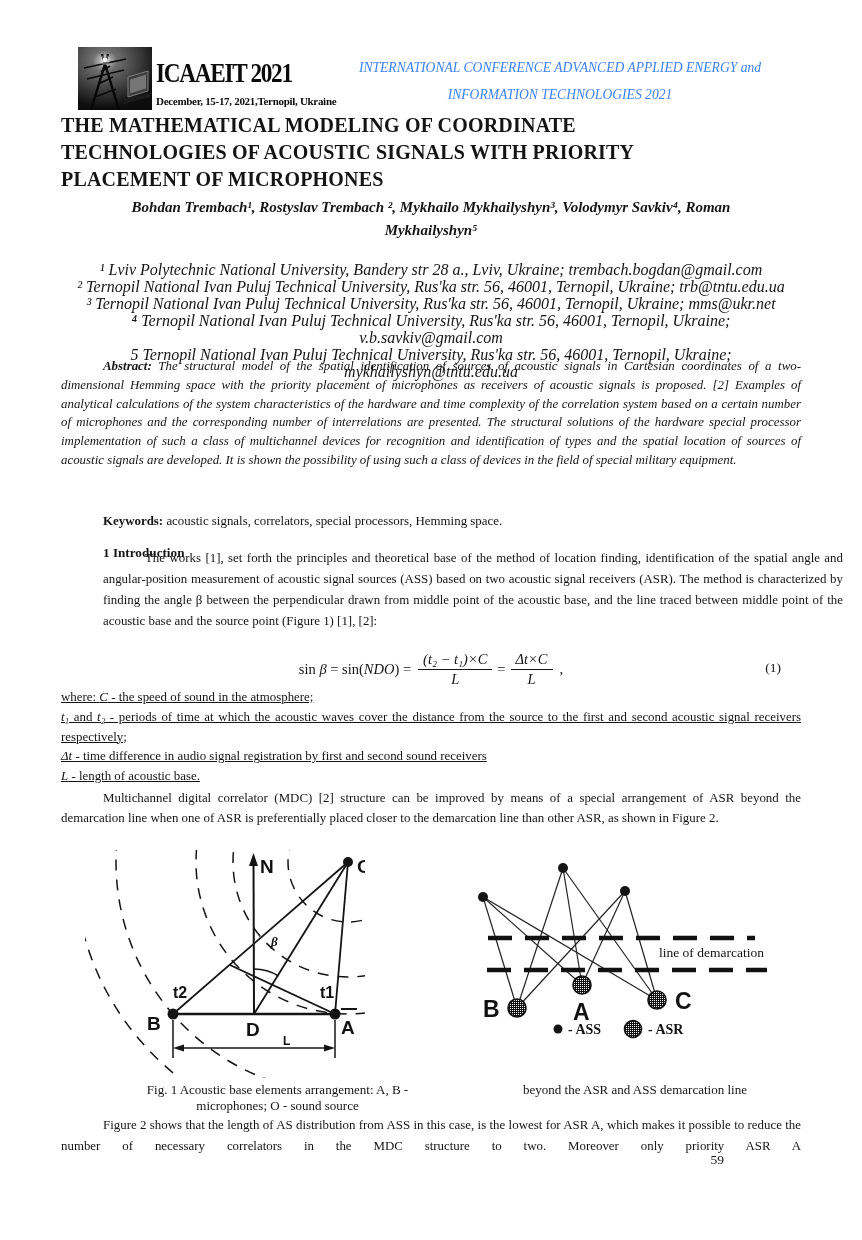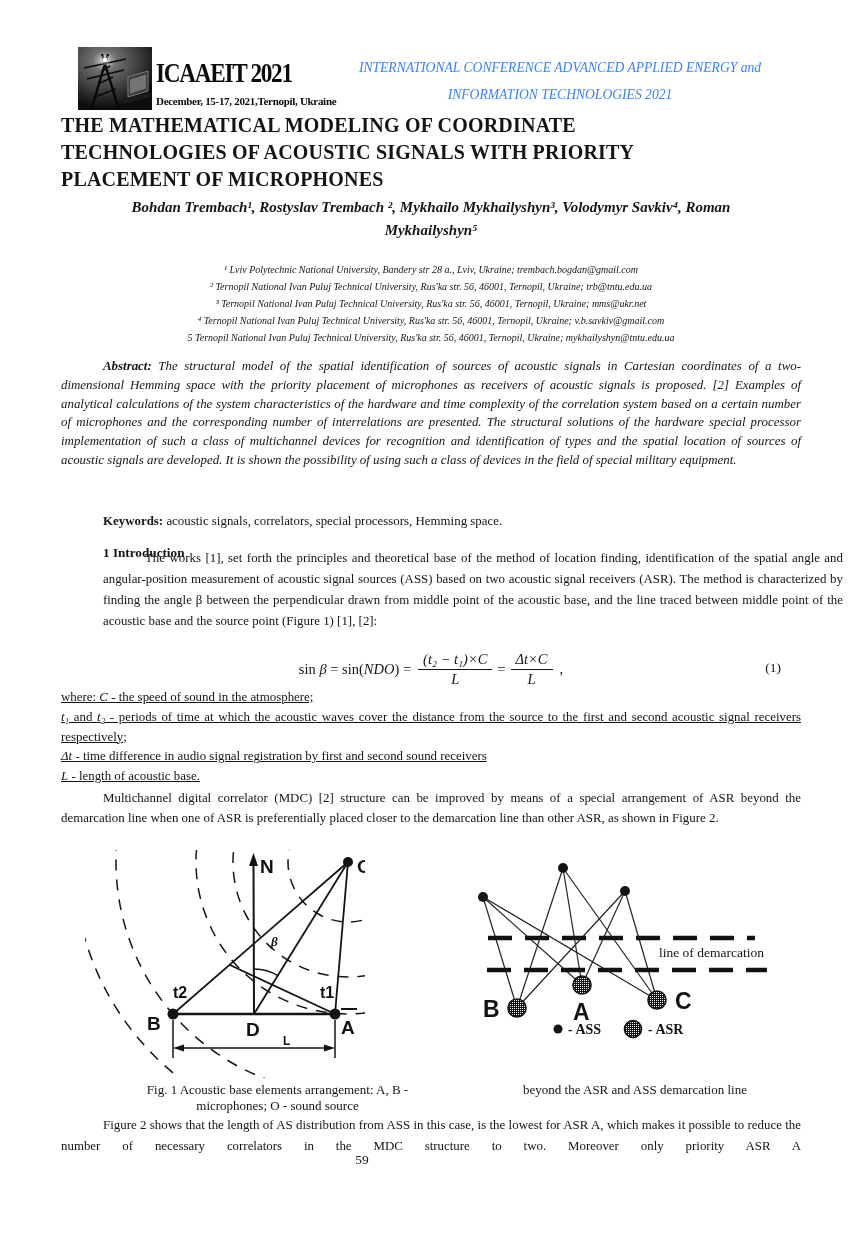--- a/index.html
+++ b/index.html
@@ -13,21 +13,21 @@
   .logo-photo { position:absolute; left:78px; top:47px; width:74px; height:63px; }
   .logo-text { position:absolute; left:156px; top:58px; width:170px; }
   .logo-title { font-size:27px; font-weight:bold; letter-spacing:-1.5px; transform:scaleX(.86); transform-origin:left; white-space:nowrap; color:#0b0b0b; }
   .logo-subtitle { margin-top:6px; font-size:11px; font-weight:bold; letter-spacing:-0.3px; white-space:nowrap; color:#0b0b0b; }
   .conf { position:absolute; left:318px; top:60px; width:484px; text-align:center; font-style:italic; font-size:13.6px; color:#3b82f6; }
   .conf .line2 { margin-top:11px; }
 
   
   .paper-title { top:112px; text-align:left; font-weight:bold; font-size:20px; line-height:27px; letter-spacing:.2px; }
   .authors { top:196px; text-align:center; font-weight:bold; font-style:italic; font-size:15px; line-height:23px; }
-  .affils { top:261px; text-align:center; font-style:italic; font-size:10px; line-height:17px; }
+  .affils { top:261px; text-align:center; font-style:italic; font-size:16px; line-height:17px; }
 
   
   .para { text-align:justify; font-size:12.9px; }
   .abstract { top:357px; line-height:18.8px; text-indent:42px;font-style:italic; }
   .keywords { top:514px; text-indent:42px; font-size:12.9px; }
   .bold { font-weight:bold; }
   .intro-h { top:545px; font-weight:bold; font-size:13.2px; text-indent:42px; }
   .para1 { top:548px; line-height:21px; text-indent:42px;margin-left:42px; }
   .where { top:688px; }
   .where-line { text-align:justify; font-size:12.9px; line-height:19.8px;text-decoration:underline; }
@@ -42,21 +42,21 @@
   .frac .den { display:block; padding-top:1px; }
   .eq-lhs { margin-right:2px; }
   .eq-trail { margin-left:2px; align-self:center; }
 
   
   .fig1-svg { position:absolute; left:85px; top:850px; }
   .fig2-svg { position:absolute; left:455px; top:855px; }
   .caption { position:absolute; top:1082px; text-align:center; font-size:13px; line-height:15.5px; }
   .cap1 { left:95px; width:365px; }
   .cap2 { left:460px; width:350px; }
-  .page-number { position:absolute; left:0; top:1152px; width:724px; text-align:center; font-size:13.5px; }
+  .page-number { position:absolute; left:0; top:1152px; width:724px; text-align:right; font-size:13.5px; }
 
   svg text { font-family:"Liberation Sans","DejaVu Sans",sans-serif; fill:#111; }
   svg text.serif { font-family:"Liberation Serif","DejaVu Serif",serif; }
 </style>
 </head>
 <body>
 
 <div class="page">
 
   <svg class="logo-photo" width="74" height="63" viewBox="0 0 74 63">

